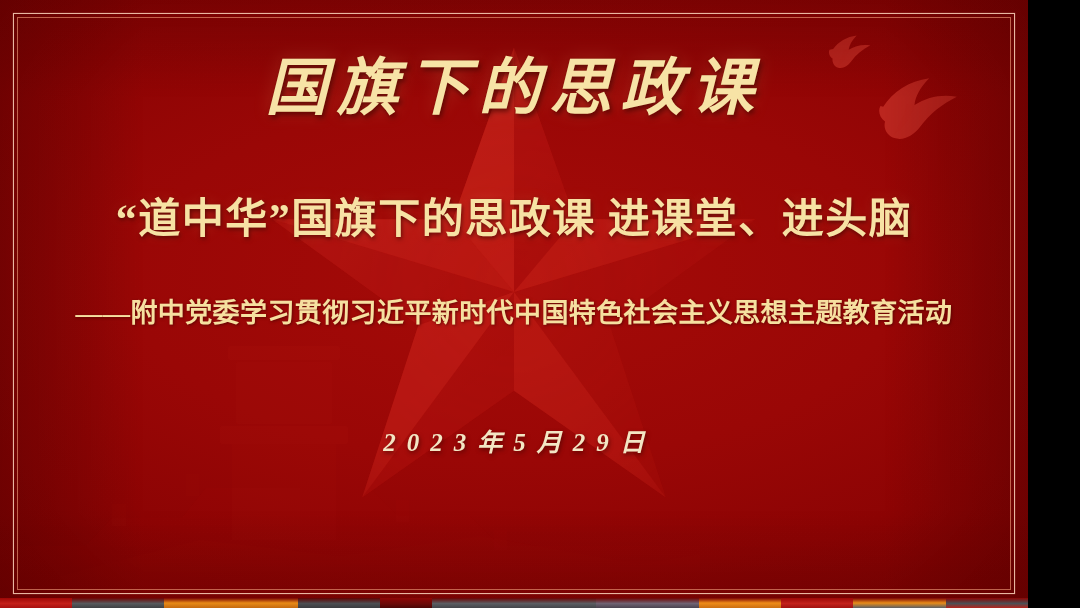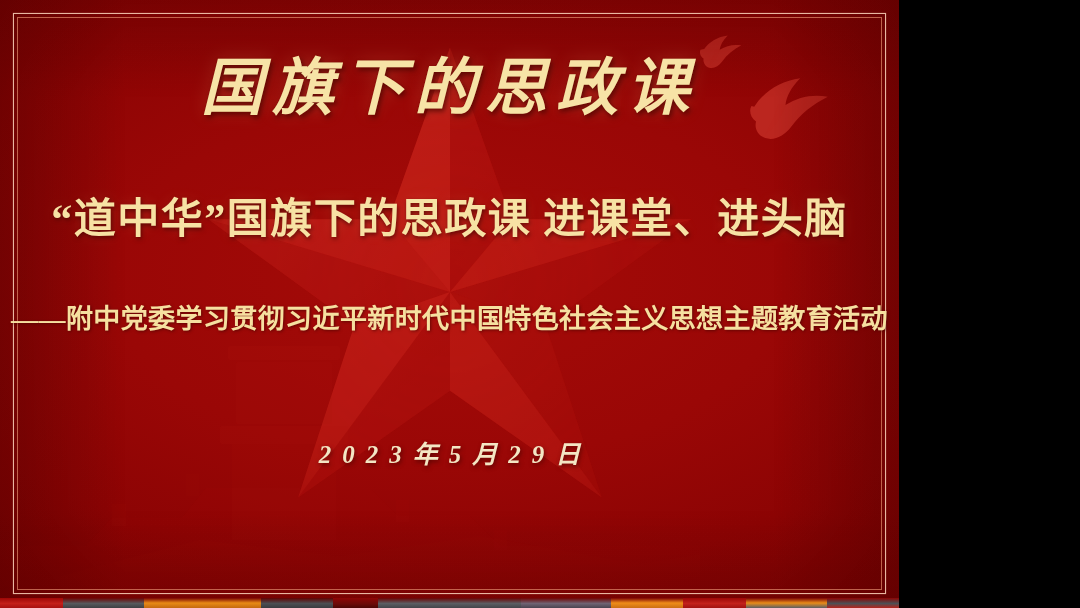--- a/index.html
+++ b/index.html
@@ -7,21 +7,21 @@
     margin: 0;
     padding: 0;
     background: #000;
   }
   body {
     font-family: "Liberation Serif", "DejaVu Serif", serif;
   }
 
   .slide-root {
     position: relative;
-    width: 899px;
+    width: 1028px;
     height: 608px;
     overflow: hidden;
     background: #14532d;
   }
 
   
   .bg-base {
     position: absolute;
     inset: 0;
     background:
@@ -133,38 +133,38 @@
     font-weight: 700;
     letter-spacing: 1.5px;
     color: #f7e2a4;
     text-shadow:
       1px 2px 4px rgba(66, 4, 2, 0.70),
       0 0 14px rgba(255, 210, 130, 0.12);
     white-space: nowrap;
   }
 
   .sub-subtitle {
-    margin: 6px;
+    margin: 0;
     position: absolute;
     top: 297px;
     left: 0;
     right: 0;
     font-family: "Liberation Serif", "DejaVu Serif", serif;
     font-size: 27px;
     line-height: 1.2;
     font-weight: 700;
     letter-spacing: 0.4px;
     color: #f6e0a0;
     text-shadow:
       1px 1px 3px rgba(66, 4, 2, 0.65);
     white-space: nowrap;
   }
 
   .event-date {
-    margin: 16px;
+    margin: 4px;
     position: absolute;
     top: 424px;
     left: 0;
     right: 0;
     font-family: "Liberation Serif", "DejaVu Serif", serif;
     font-size: 25px;
     line-height: 1.2;
     font-weight: 700;
     letter-spacing: 11px;
     text-indent: 11px;

